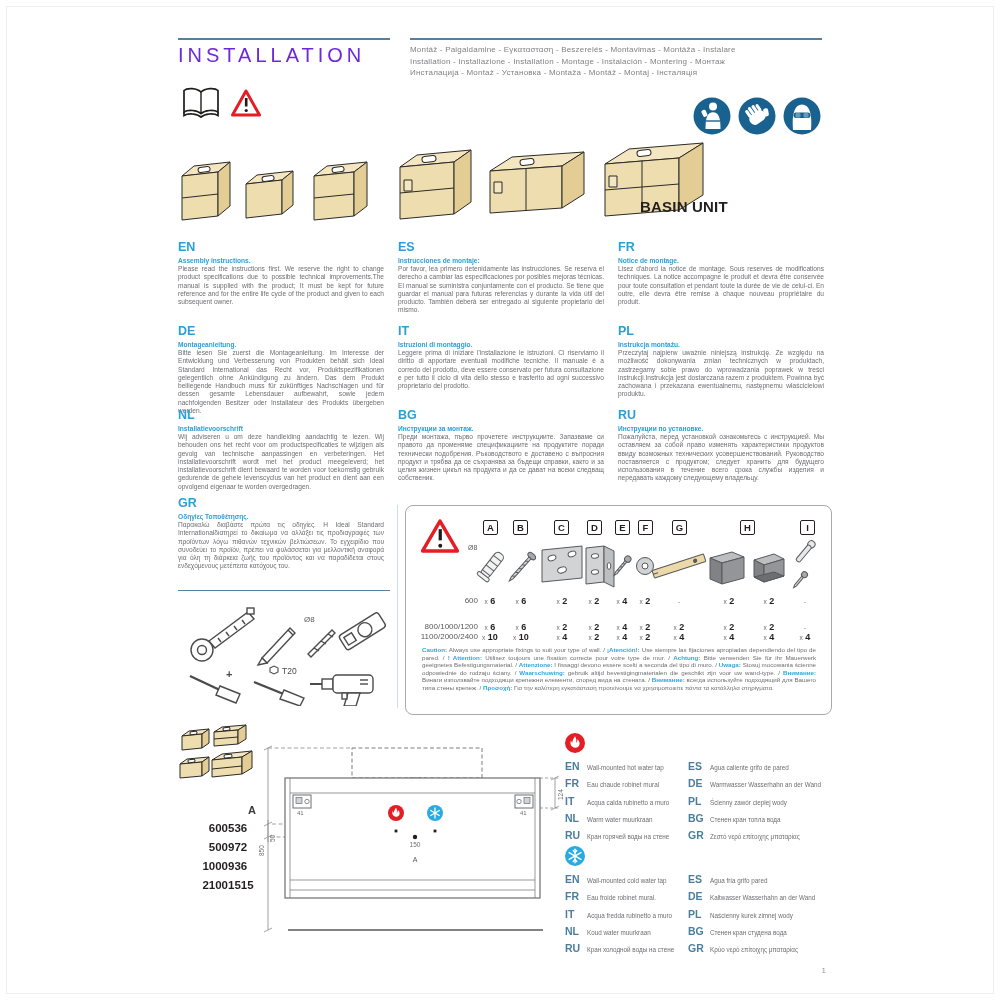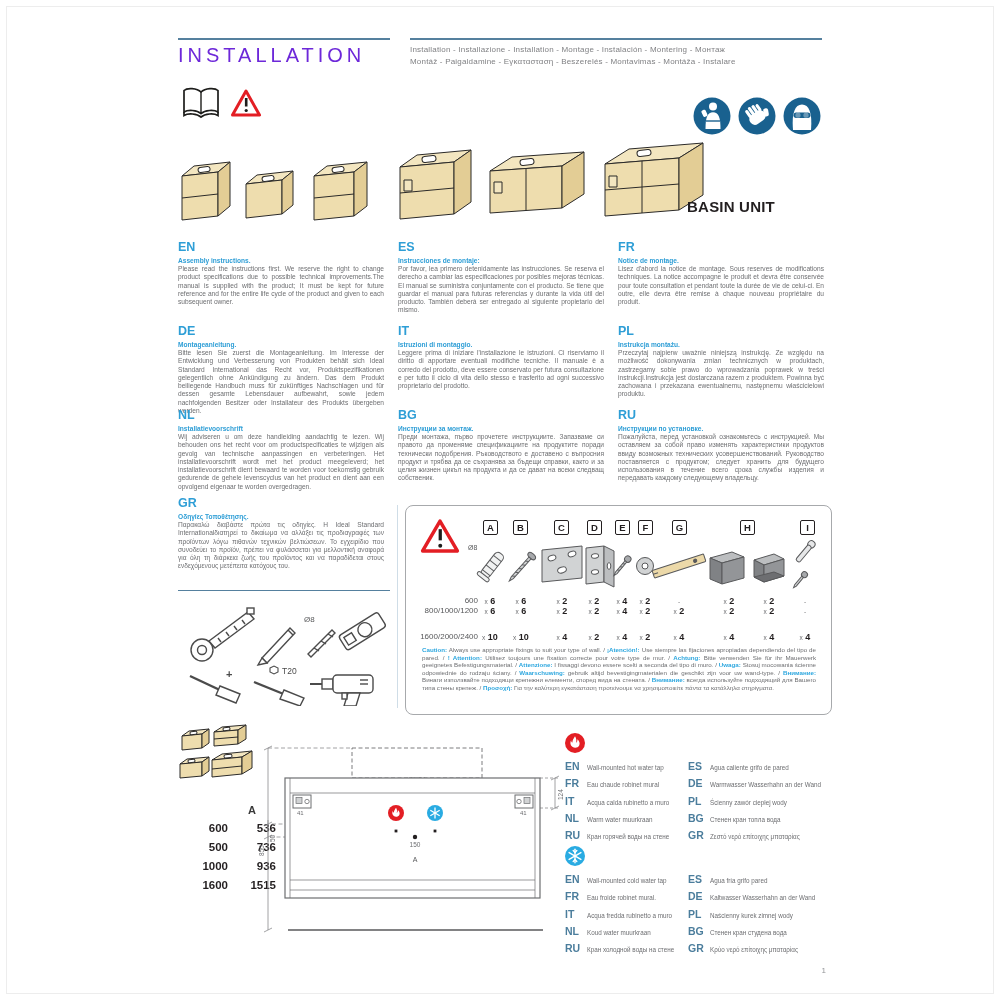--- a/index.html
+++ b/index.html
@@ -3,21 +3,21 @@
 <meta charset="utf-8">
 <style>
   html,body{margin:0;padding:0;}
   body{width:1000px;height:1000px;position:relative;background:#fff;
        font-family:"Liberation Sans",sans-serif;color:#6d6e71;overflow:hidden;}
   .abs{position:absolute;}
   .page-edge{left:6px;top:6px;width:986px;height:986px;border:1px solid #ededed;}
   .hline{border-top:2px solid #55809e;height:0;}
   .title{left:178px;top:44px;font-size:20px;letter-spacing:4px;color:#6d28d9;font-weight:400;}
   .langs{left:410px;top:44px;width:416px;font-size:8px;line-height:11.5px;color:#808184;letter-spacing:.2px;}
-  .basin{left:640px;top:198px;width:182px;text-align:center;font-size:15px;font-weight:700;color:#231f20;letter-spacing:.2px;}
+  .basin{left:640px;top:198px;width:182px;text-align:left;font-size:15px;font-weight:700;color:#231f20;letter-spacing:.2px;}
   .sec{width:206px;}
   .sec-code{font-size:12.5px;font-weight:700;color:#2e9ed6;margin-bottom:3px;}
   .sec-sub{font-size:6.6px;font-weight:700;color:#2e9ed6;margin-bottom:1px;}
   .sec-body{font-size:6.6px;line-height:8.3px;color:#6d6e71;text-align:justify;}
   .partsbox{left:405px;top:505px;width:425px;height:208px;border:1px solid #a7a9ac;border-radius:8px;}
   .letter{position:absolute;top:14px;width:13px;height:13px;border:1.3px solid #231f20;border-radius:2px;
           font-size:9.5px;font-weight:700;color:#231f20;text-align:center;line-height:13px;background:#fff;}
   .qrow{position:absolute;left:0;width:425px;height:12px;}
   .qsize{position:absolute;left:0;width:72px;text-align:right;font-size:8px;color:#58595b;}
   .qcell{position:absolute;width:36px;text-align:center;font-size:9px;font-weight:700;color:#231f20;}
@@ -26,21 +26,21 @@
            text-align:justify;color:#6d6e71;margin:0;}
   .ck{color:#2da7df;font-weight:700;}
   .diam{position:absolute;left:62px;top:38px;font-size:7px;color:#58595b;}
   .vdivider{left:397px;top:505px;height:203px;border-left:1px solid #cfdde7;}
   .toolline{left:178px;top:590px;width:212px;border-top:1.5px solid #55809e;}
   .dimtab{left:184px;top:804px;width:96px;}
   .dt-h{margin-left:44px;width:48px;text-align:center;font-size:11px;font-weight:600;color:#3a3a3a;margin-bottom:6px;}
   .dt-r{display:flex;margin-bottom:7px;}
   .dt-r span{display:block;font-size:11.5px;font-weight:600;color:#231f20;}
   .dt-r span:first-child{width:44px;text-align:right;}
-  .dt-r span:last-child{width:48px;text-align:right;}
+  .dt-r span:last-child{width:48px;text-align:left;}
   .tap{left:565px;width:266px;}
   .tap-grid{display:flex;margin-top:3px;}
   .tap-col{display:flex;flex-direction:column;}
   .tap-col.l{width:123px;}
   .tap-col.r{width:143px;}
   .tap-row{display:flex;align-items:baseline;height:17.3px;}
   .tap-code{font-size:10.5px;font-weight:700;color:#4b7d9c;width:22px;flex:none;}
   .tap-text{font-size:6.3px;color:#6d6e71;}
   .pagenum{left:812px;top:966px;width:14px;text-align:right;font-size:8px;color:#939598;}
   svg text{font-family:"Liberation Sans",sans-serif;}
@@ -49,22 +49,23 @@
 <body>
 
 <div class="abs page-edge"></div>
 
 <div class="abs hline" style="left:178px;top:38px;width:212px;"></div>
 <div class="abs hline" style="left:410px;top:38px;width:412px;"></div>
 
 <div class="abs title">INSTALLATION</div>
 
 <div class="abs langs">
+  <div>Montáž - Paigaldamine - Εγκατασταση - Beszerelés - Montavimas - Montáža - Instalare</div>
   <div>Installation - Installazione - Installation - Montage - Instalación - Montering - Монтаж</div>
-  <div>Montáž - Paigaldamine - Εγκατασταση - Beszerelés - Montavimas - Montáža - Instalare</div>
+  <div>Инсталација - Montaż - Установка - Montaža - Montáž - Montaj - Інсталяція</div>
 </div>
 
 <svg class="abs" style="left:180px;top:86px" width="42" height="34" viewBox="0 0 42 34">
   <path d="M21 6 C17 2 7 1.5 4 4.5 L4 26 C8 23.5 17 24 21 27.5 C25 24 34 23.5 38 26 L38 4.5 C35 1.5 25 2 21 6 Z" fill="#fff" stroke="#1d1d1b" stroke-width="1.7"></path>
   <line x1="21" y1="6" x2="21" y2="27.5" stroke="#1d1d1b" stroke-width="1.4"></line>
   <path d="M4 26 L4 29.5 C8 27 17 27.5 21 31 C25 27.5 34 27 38 29.5 L38 26" fill="none" stroke="#1d1d1b" stroke-width="1.7"></path>
 </svg>
 <svg class="abs" style="left:230px;top:88px" width="32" height="30" viewBox="0 0 32 30">
   <polygon points="16,3 29.5,27 2.5,27" fill="#fff" stroke="#e31e24" stroke-width="3" stroke-linejoin="round"></polygon>
   <rect x="14.9" y="10" width="2.6" height="8.5" fill="#1d1d1b"></rect>
@@ -296,35 +297,35 @@
     <div class="qcell" style="left:97px">x 6</div>
     <div class="qcell" style="left:138px">x 2</div>
     <div class="qcell" style="left:170px">x 2</div>
     <div class="qcell" style="left:198px">x 4</div>
     <div class="qcell" style="left:221px">x 2</div>
     <div class="qcell" style="left:255px">-</div>
     <div class="qcell" style="left:305px">x 2</div>
     <div class="qcell" style="left:345px">x 2</div>
     <div class="qcell" style="left:381px">-</div>
   </div>
-  <div class="qrow" style="top:100px">
+  <div class="qrow" style="top:116px">
     <div class="qsize">800/1000/1200</div>
     <div class="qcell" style="left:66px">x 6</div>
     <div class="qcell" style="left:97px">x 6</div>
     <div class="qcell" style="left:138px">x 2</div>
     <div class="qcell" style="left:170px">x 2</div>
     <div class="qcell" style="left:198px">x 4</div>
     <div class="qcell" style="left:221px">x 2</div>
     <div class="qcell" style="left:255px">x 2</div>
     <div class="qcell" style="left:305px">x 2</div>
     <div class="qcell" style="left:345px">x 2</div>
     <div class="qcell" style="left:381px">-</div>
   </div>
   <div class="qrow" style="top:126px">
-    <div class="qsize">1600/2000/2400</div>
+    <div class="qsize">1100/2000/2400</div>
     <div class="qcell" style="left:66px">x 10</div>
     <div class="qcell" style="left:97px">x 10</div>
     <div class="qcell" style="left:138px">x 4</div>
     <div class="qcell" style="left:170px">x 2</div>
     <div class="qcell" style="left:198px">x 4</div>
     <div class="qcell" style="left:221px">x 2</div>
     <div class="qcell" style="left:255px">x 4</div>
     <div class="qcell" style="left:305px">x 4</div>
     <div class="qcell" style="left:345px">x 4</div>
     <div class="qcell" style="left:381px">x 4</div>
@@ -401,28 +402,28 @@
 </svg>
 
 <div class="abs dimtab">
   <div class="dt-h">A</div>
   <div class="dt-r">
       <span>600</span>
       <span>536</span>
     </div>
   <div class="dt-r">
       <span>500</span>
-      <span>736</span>
+      <span>972</span>
     </div>
   <div class="dt-r">
       <span>1000</span>
       <span>936</span>
     </div>
   <div class="dt-r">
-      <span>1600</span>
+      <span>2100</span>
       <span>1515</span>
     </div>
 </div>
 
 <svg class="abs" style="left:258px;top:738px" width="310" height="205" viewBox="0 0 310 205">
   <g stroke="#8a8c8e" stroke-width="0.8" fill="none">
 
     <line x1="10" y1="10" x2="10" y2="192"></line>
     <line x1="6" y1="12" x2="14" y2="8"></line>
       <line x1="6" y1="194" x2="14" y2="190"></line>

